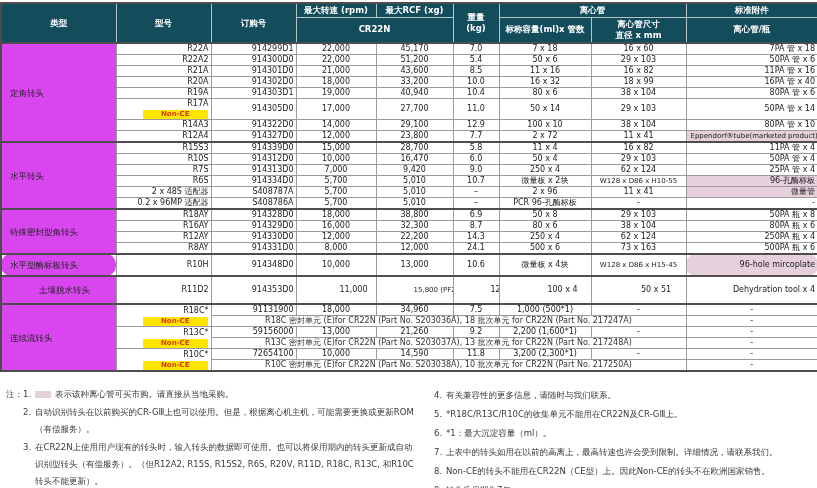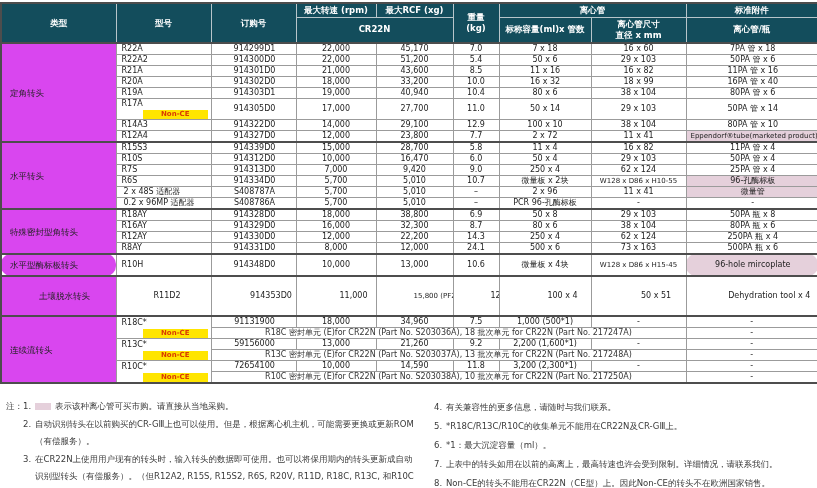--- a/index.html
+++ b/index.html
@@ -26,30 +26,30 @@
   thead tr.h2 th { height:26px; }
   tbody td {
     border:1px solid #9b9b9b; font-size:8px; line-height:10px;
     height:11px; padding:0 2px; text-align:center;
     white-space:nowrap; overflow:hidden; background:#fff;
   }
   tbody td.type {
     background:#d946ef; text-align:left; padding-left:8px;
     font-size:8.5px; vertical-align:middle;
   }
-  tbody td.model { text-align:left; padding-left:5px; position:relative; }
-  tbody td.order { text-align:center; padding-left:4px; }
-  tbody td.acc   { text-align:center; padding-left:4px; }
+  tbody td.model { text-align:right; padding-left:5px; position:relative; }
+  tbody td.order { text-align:right; padding-left:4px; }
+  tbody td.acc   { text-align:right; padding-left:4px; }
   tbody td.sm    { font-size:7px; }
   tbody td.pink  { background:var(--pink,#e5d0db); }
   tbody td.indent1 { padding-left:7px; }
   tr.gsep td { border-top:2px solid #4d4d4d; }
   tr.dot  td { border-top:1px dotted #8a8a8a; }
   tr.tall22 td { height:22px;border-radius:10px; }
-  tr.tall24 td { height:40px;padding-left:37px; }
+  tr.tall24 td { height:28px;padding-left:37px; }
   td.seal { font-size:8px; color:#333; }
   .nonce {
     background:var(--nonce_bg,#ffe500); color:var(--nonce_text,#d93a00);
     font-size:7px; line-height:9px; padding:0 18px; font-weight:bold;
     float:right; margin:1px 1px 0 2px;
   }
   .wline div { line-height:11px; }
 
   .notes { display:flex; margin-top:14px; padding:0 6px 0 6px; color:#3a3a3a; }
   .notes-left  { width:412px; display:flex; }

